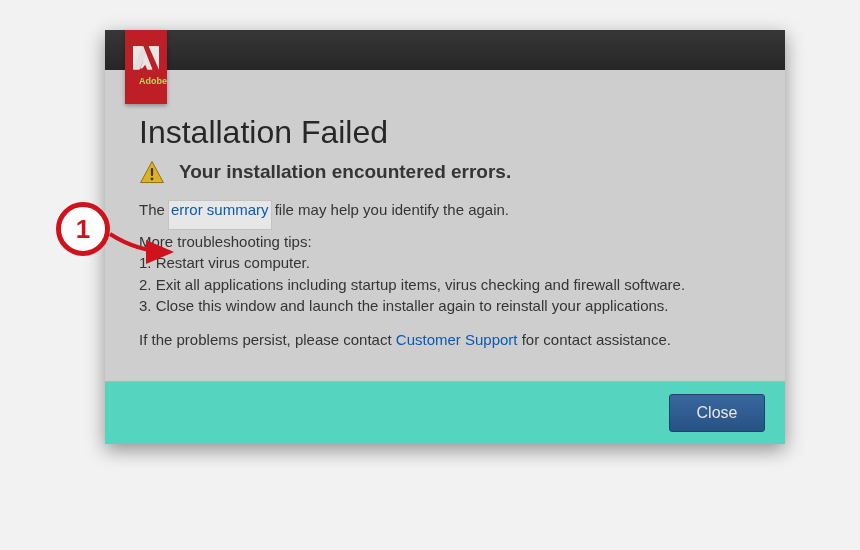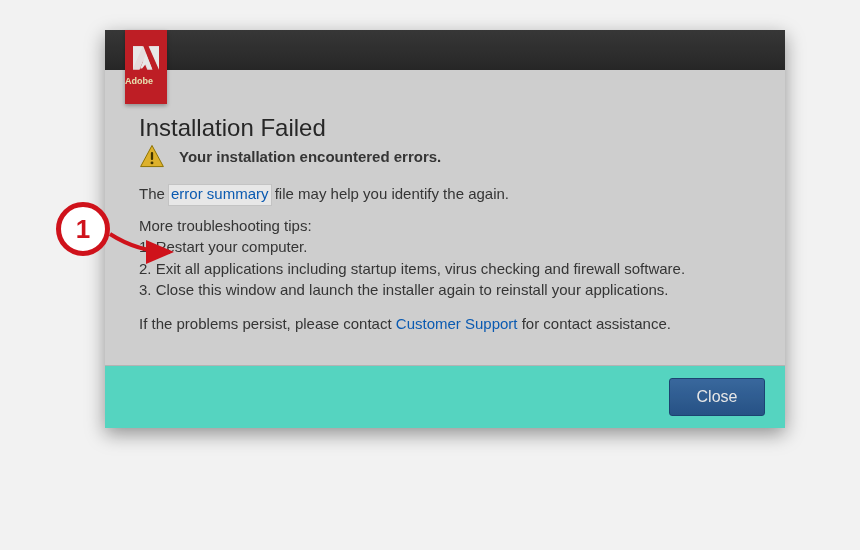--- a/index.html
+++ b/index.html
@@ -25,71 +25,71 @@
     background: linear-gradient(#3c3c3c, #2a2a2a);
     position: relative;
   }
   .adobe-tag {
     position: absolute;
     left: 20px;
     top: 0;
     width: 42px;
     height: 74px;
     background: #d22128;
-    text-align: left;
-    color: #fef9c3;
+    text-align: right;
+    color: #bef264;
     box-shadow: 0 2px 4px rgba(0,0,0,0.3);
   }
   .adobe-tag svg {
     display: block;
     margin: 16px auto 6px auto;
   }
   .adobe-tag .brand {
     font-size: 9px;
     font-weight: bold;
   }
   .content {
     padding: 20px 34px 18px 34px;
     color: #3a3a3a;
   }
   .title {
-    margin: 24px 0 1px 0;
-    font-size: 24px;
+    margin: 24px 0 8px 0;
+    font-size: 32px;
     font-weight: 400;
     color: #2b2b2b;
   }
   .alert-row {
     display: flex;
     align-items: center;
     margin-bottom: 14px;
   }
   .alert-row .icon {
     width: 26px;
     height: 26px;
     flex-shrink: 0;
     margin-right: 14px;
   }
   .alert-row .msg {
     font-weight: bold;
-    font-size: 15px;
+    font-size: 19px;
   }
   .line {
     font-size: 15px;
     line-height: 1.45;
     margin-bottom: 12px;
   }
   .link {
     color: #0a63c4;
     cursor: pointer;
     margin-top: 22px;
   }
   .highlight {
     color: #0a63c4;
     background: #fff;
-    padding: 0 2px 3px 2px;
+    padding: 0 2px 11px 2px;
     box-shadow: 0 0 0 1px rgba(0,0,0,0.05);
   }
   .tips-heading {
     font-size: 15px;
     margin-bottom: 2px;
   }
   .tips {
     font-size: 15px;
     line-height: 1.45;
     margin: 0 0 12px 0;
@@ -188,21 +188,21 @@
       </span>
       <span class="msg">Your installation encountered errors.</span>
     </div>
 
     <div class="line">
       <span>The </span><span class="highlight">error summary</span><span> file may help you identify the again.</span>
     </div>
 
     <div class="tips-heading">More troubleshooting tips:</div>
     <ol class="tips">
-      <li>Restart your computer.</li>
+      <li>Restart virus computer.</li>
       <li>Exit all applications including startup items, virus checking and firewall software.</li>
       <li>Close this window and launch the installer again to reinstall your applications.</li>
     </ol>
 
     <div class="line">
       <span>If the problems persist, please contact </span><span class="link">Customer Support</span><span> for contact assistance.</span>
     </div>
   </div>
 
   <div class="footer">

